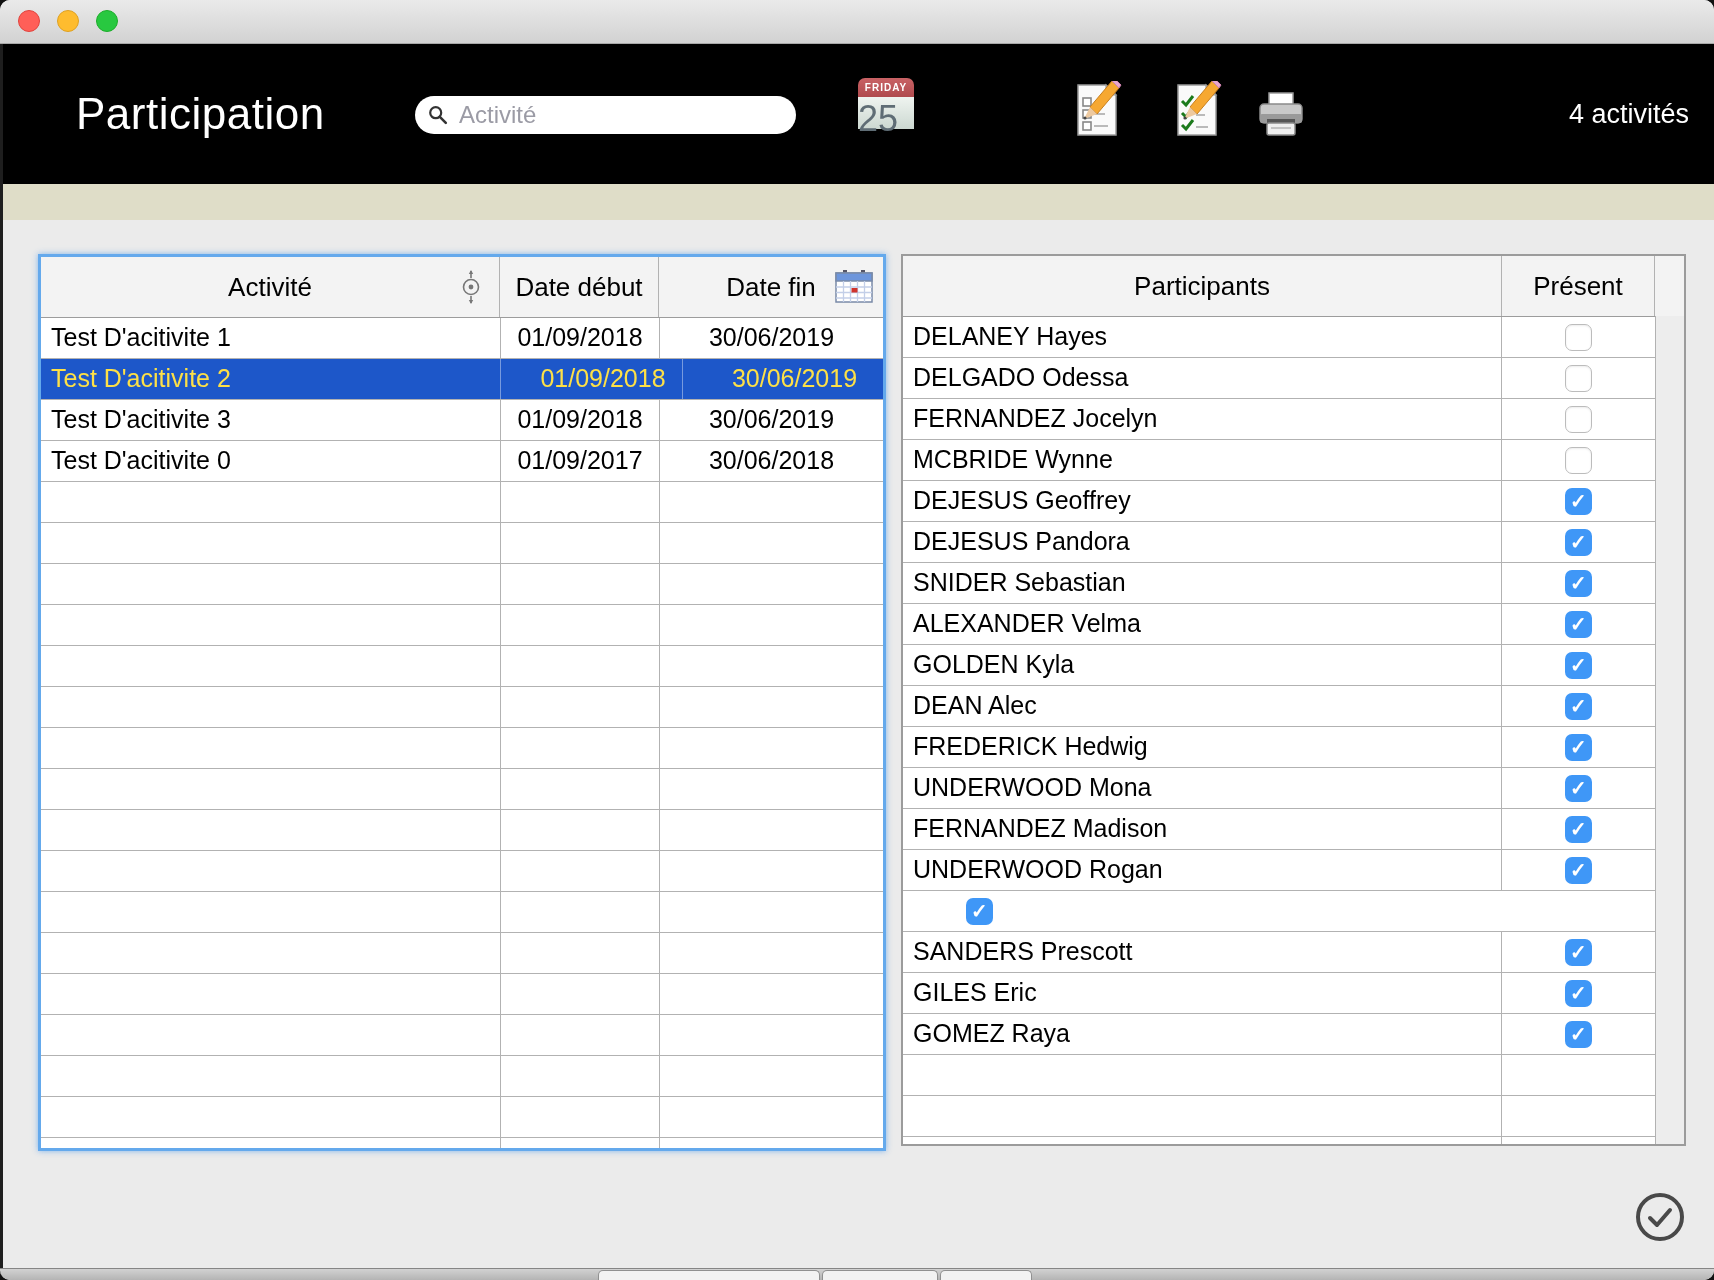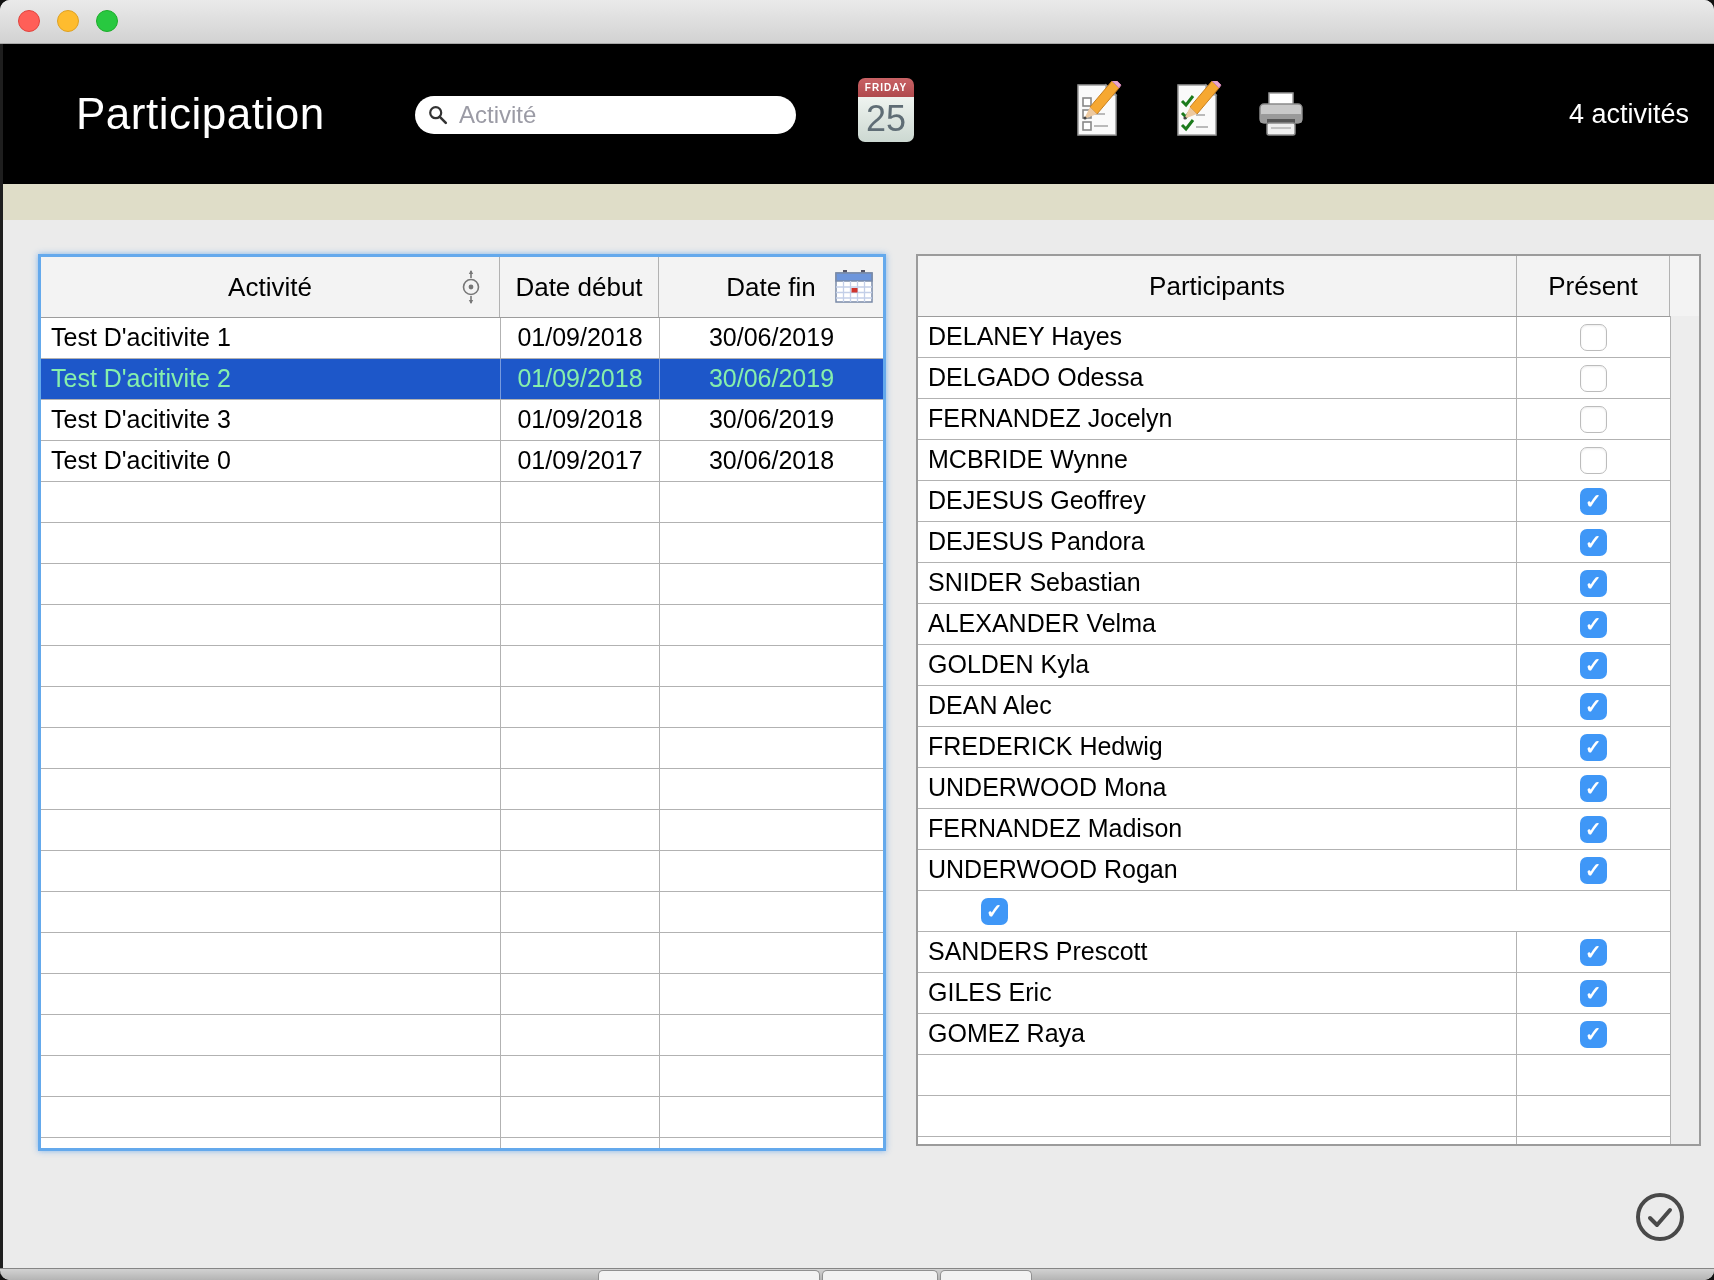--- a/index.html
+++ b/index.html
@@ -20,56 +20,56 @@
     font-size:44px;color:#fff;letter-spacing:.5px;white-space:nowrap;margin-left:44px;}
   .searchbox{position:absolute;left:415px;top:52px;width:381px;height:38px;background:#fff;
     border-radius:19px;display:flex;align-items:center;padding:0 10px 0 12px;box-sizing:border-box;}
   .searchbox input{flex:1;border:none;outline:none;background:transparent;font-size:24px;
     font-family:inherit;color:#222;margin-left:8px;min-width:0;}
   .searchbox input::placeholder{color:#9b9ba5;}
   .cal{position:absolute;left:858px;top:34px;width:56px;height:64px;border-radius:7px;overflow:hidden;
     box-shadow:0 1px 2px rgba(0,0,0,.6);}
   .cal-top{height:19px;background:linear-gradient(#c96265,#af4a4d);color:#fff;font-size:10px;font-weight:bold;
     letter-spacing:1px;text-align:center;line-height:20px;}
-  .cal-body{height:45px;background:linear-gradient(#eff4f0,#ccd8d1);color:#5f6d75;
-    font-size:36px;text-align:center;line-height:44px;}
+  .cal-body{height:32px;background:linear-gradient(#eff4f0,#ccd8d1);color:#5f6d75;
+    font-size:36px;line-height:44px;}
   .hicon{position:absolute;cursor:pointer;}
   .count{position:absolute;right:25px;top:0;height:140px;display:flex;align-items:center;
     color:#fff;font-size:27px;}
 
   
   .strip{position:absolute;left:0;top:184px;width:100%;height:36px;background:var(--strip-beige,#dfddc8);}
 
   .left-edge{position:absolute;left:0;top:44px;width:3px;height:1236px;background:#1e1e1e;}
 
   
   .table-activities{position:absolute;left:38px;top:254px;width:848px;height:897px;
     border:3px solid var(--focus-ring-blue,#64a9ec);background:#fff;overflow:hidden;box-sizing:border-box;
     box-shadow:0 0 6px rgba(110,170,235,.85);}
   .table-participants{position:absolute;left:901px;top:254px;width:785px;height:892px;
-    border:2px solid #9b9b9b;background:#ef4444;overflow:hidden;box-sizing:border-box;margin-left:15px;}
+    border:2px solid #9b9b9b;background:#ef4444;overflow:hidden;box-sizing:border-box;}
 
   .thead{display:flex;height:60px;background:#f3f3f3;border-bottom:1px solid #9c9c9c;}
   .hcell{box-sizing:border-box;font-size:26px;line-height:60px;text-align:center;color:#000;
     border-right:1px solid #b2b2b2;position:relative;white-space:nowrap;}
   .hcell:last-child{border-right:none;}
   .h-activity{width:459px;}
   .h-start{width:159px;}
   .h-end{flex:1;}
   .h-participants{width:599px;}
   .h-present{width:153px;}
   .h-filler{flex:1;border-right:none;}
 
   .trow{display:flex;height:40px;border-bottom:1px solid #b2b2b2;background:#fff;}
   .cell{box-sizing:border-box;border-right:1px solid #b2b2b2;line-height:39px;font-size:25px;
     color:#000;white-space:nowrap;overflow:hidden;}
   .c-name{width:460px;padding-left:10px;}
   .c-start{width:159px;text-align:center;}
   .c-end{flex:1;text-align:center;border-right:none;}
-  .trow.selected,.trow.selected .cell{background:var(--selection-blue,#1d57c9);color:#86efac;}
+  .trow.selected,.trow.selected .cell{background:var(--selection-blue,#1d57c9);color:#fde047;gap:23px;}
   .trow.selected .cell{border-right-color:rgba(255,255,255,.4);}
 
   .p-name{width:599px;padding-left:10px;}
   .p-check{width:153px;border-right:none;display:flex;align-items:center;justify-content:center;}
   .p-rows{position:relative;}
   .p-filler{position:absolute;left:752px;top:60px;bottom:0;width:29px;background:#ededed;
     border-left:1px solid #b2b2b2;}
 
   .checkbox{width:27px;height:27px;border-radius:7px;box-sizing:border-box;cursor:pointer;}
   .checkbox.unchecked{background:#fff;border:1px solid #bcbcbc;box-shadow:inset 0 1px 2px rgba(0,0,0,.08);}

